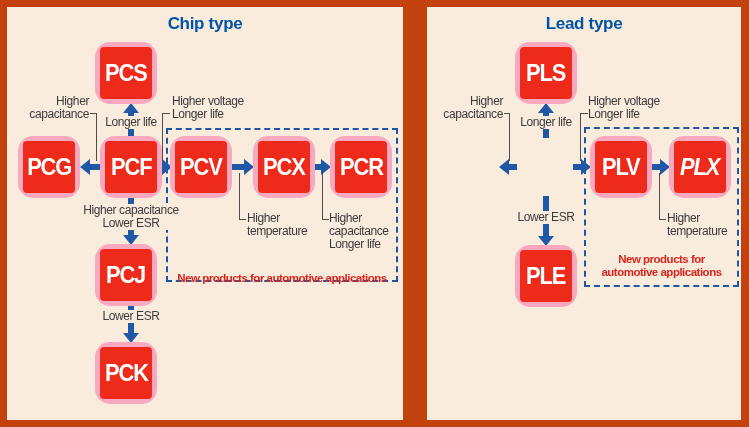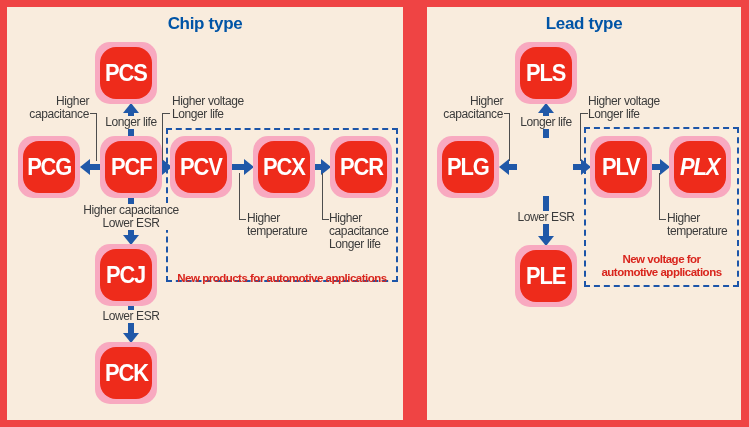--- a/index.html
+++ b/index.html
@@ -1,27 +1,27 @@
 <!DOCTYPE html>
 <html style="--panel-bg: #F9ECDD; --box-pink: #F8A9C0; --box-red: #EE2B1B; --box-text: #FFFFFF; --arrow-blue: #2058A8; --dash-blue: #1D55A8; --title-blue: #0054A6; --label-text: #3B3B3B; --note-red: #D9251D;"><head>
 <meta charset="utf-8">
 <style>
   html,body{margin:0;padding:0;background:#ffffff;}
-  #stage{position:relative;width:749px;height:427px;background:#ef4444;overflow:hidden;
+  #stage{position:relative;width:749px;height:427px;background:#c2410c;overflow:hidden;
          font-family:"Liberation Sans",sans-serif;}
   .panel{position:absolute;top:7px;height:413px;background:var(--panel-bg,#F9ECDD);}
   #panel-chip{left:7px;width:396px;}
   #panel-lead{left:427px;width:314px;}
   .panel-title{position:absolute;top:7px;left:0;right:0;text-align:center;
                color:var(--title-blue,#0054A6);font-size:17px;font-weight:bold;letter-spacing:-0.3px;}
   
   .pbox{position:absolute;width:62px;height:62px;background:var(--box-pink,#F8A9C0);
         border-radius:15px;z-index:2;}
   .pbox .inner{position:absolute;left:5px;top:5px;right:5px;bottom:5px;
-        background:var(--box-red,#EE2B1B);border-radius:16px;
+        background:var(--box-red,#EE2B1B);border-radius:4px;
         display:flex;align-items:center;justify-content:center;}
   .pbox .inner span{color:var(--box-text,#ffffff);font-weight:bold;font-size:23px;
         letter-spacing:-1.2px;transform:scaleX(0.95);}
   
   .dash{position:absolute;border:2px dashed var(--dash-blue,#1D55A8);z-index:0;box-sizing:border-box;}
   
   .arr{position:absolute;z-index:1;}
   .arr .shaft{position:absolute;background:var(--arrow-blue,#2058A8);}
   .arr .head{position:absolute;width:0;height:0;}
   .arr-h{height:16px;}
@@ -164,25 +164,20 @@
   <div class="panel" id="panel-lead">
     <div class="panel-title">Lead type</div>
 
     <div class="dash" style="left:157px;top:120px;width:155px;height:160px;"></div>
 
     <div class="pbox" style="left:88px;top:35px;">
       <div class="inner">
           <span>PLS</span>
         </div>
       </div>
-    <div class="pbox" style="left:10px;top:129px;">
-      <div class="inner">
-          <span>PLG</span>
-        </div>
-      </div>
     <div class="pbox" style="left:163px;top:129px;">
       <div class="inner">
           <span>PLV</span>
         </div>
       </div>
     <div class="pbox" style="left:242px;top:129px;font-style:italic;">
       <div class="inner">
           <span>PLX</span>
         </div>
       </div>
@@ -225,18 +220,18 @@
     <div class="lbl" style="left:161px;top:88px;">
       <div>Higher voltage</div>
       <div>Longer life</div>
     </div>
     <div class="lbl lbl-bg" style="left:89px;top:204px;width:60px;">Lower ESR</div>
     <div class="lbl" style="left:240px;top:205px;">
       <div>Higher</div>
       <div>temperature</div>
     </div>
     <div class="note" style="left:159px;top:246px;width:151px;">
-      <div>New voltage for</div>
+      <div>New products for</div>
       <div>automotive applications</div>
     </div>
   </div>
 
 </div>
 
 </body></html>

